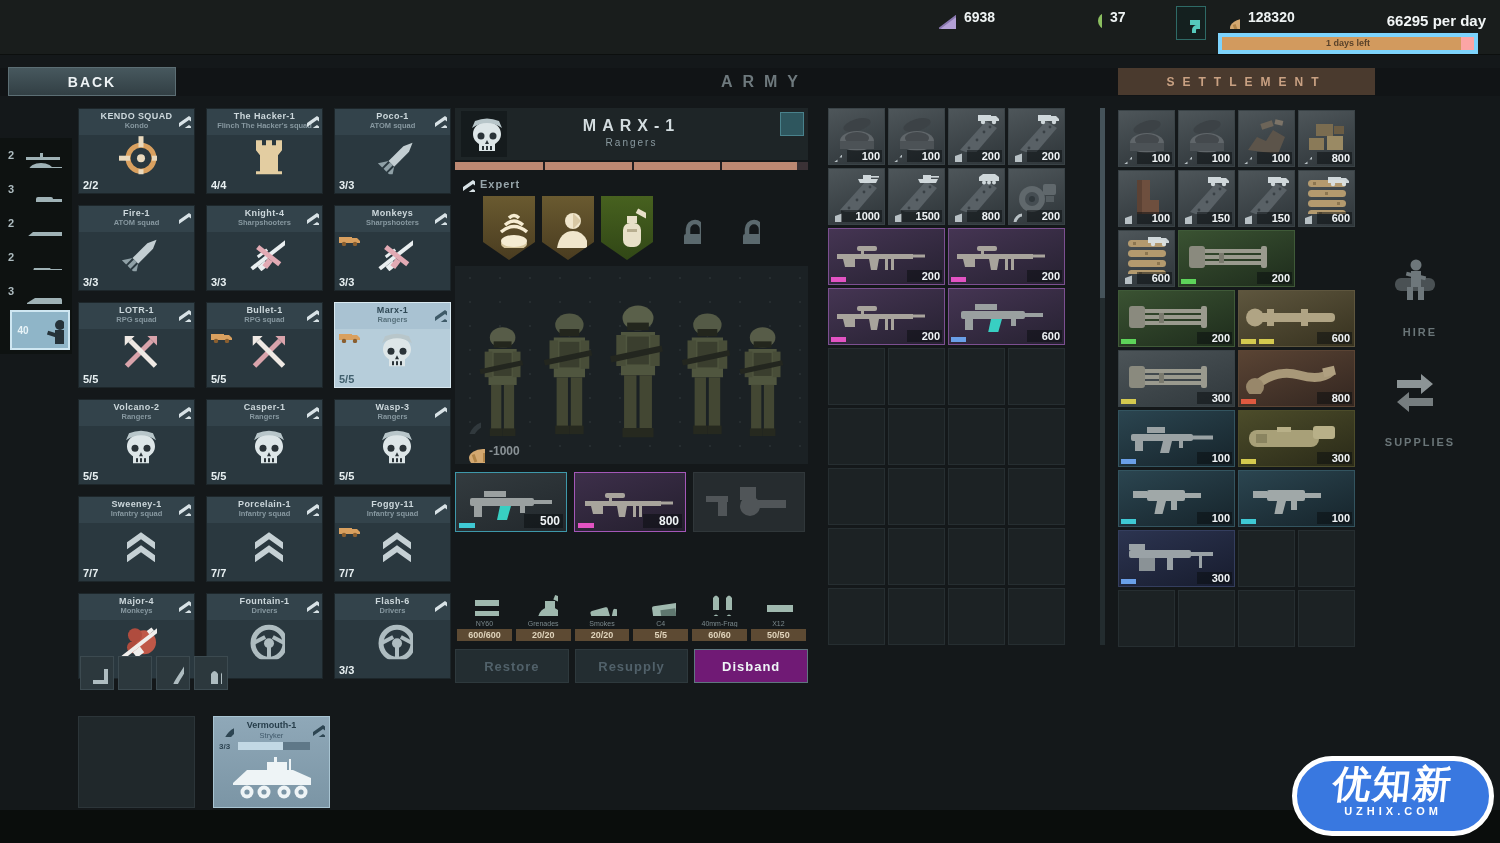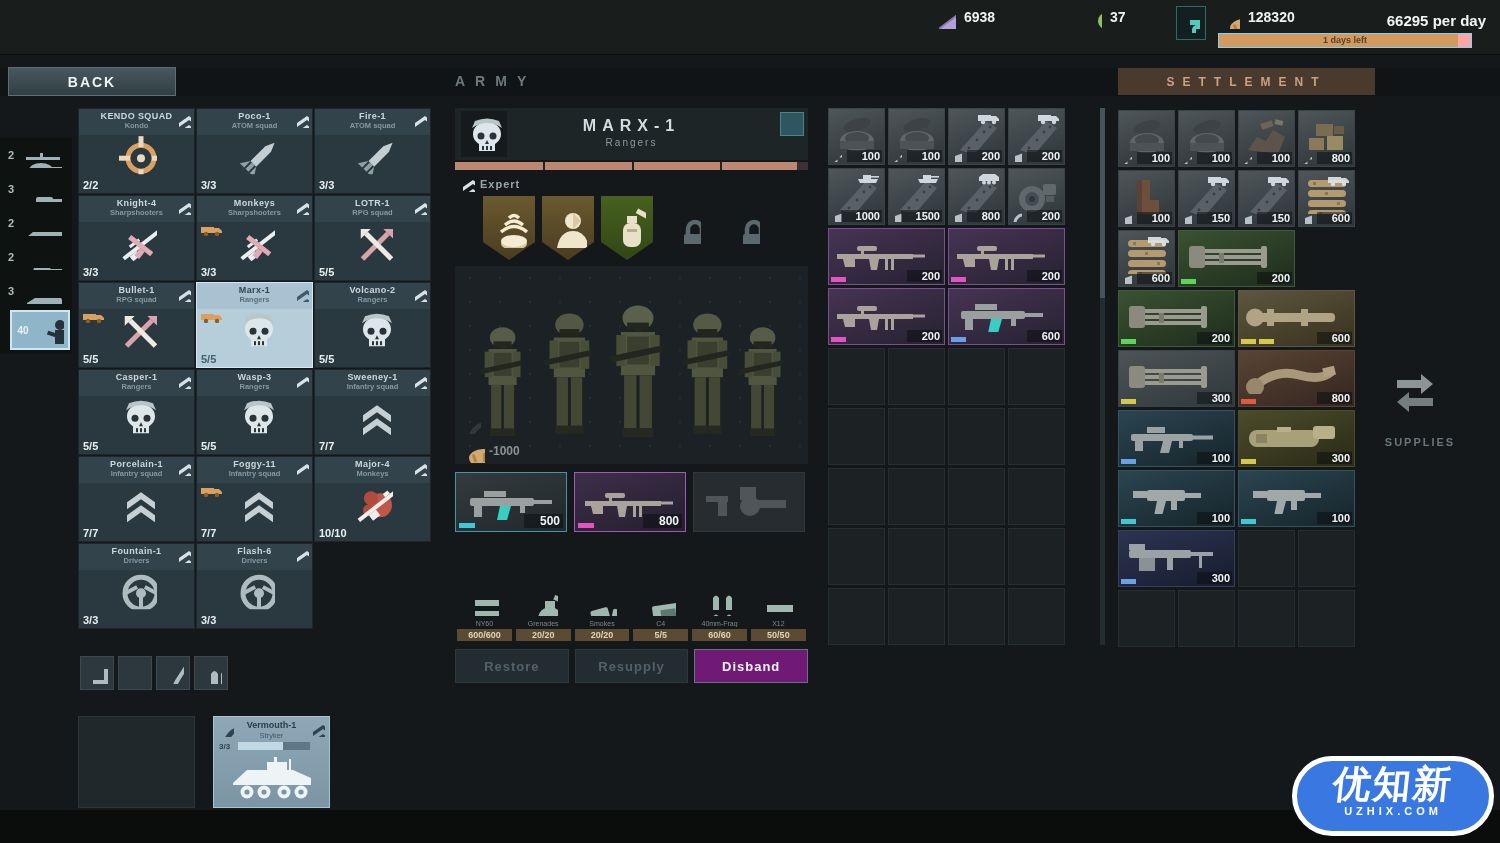--- a/index.html
+++ b/index.html
@@ -7,38 +7,38 @@
   .stage{position:relative;width:1500px;height:843px;background:#14181a;overflow:hidden;}
   .stage::after{content:"";position:absolute;left:0;top:810px;width:100%;height:33px;background:#0a0d0c;}
   
   .topbar{position:absolute;left:0;top:0;width:1500px;height:54px;background:#191d1c;border-bottom:1px solid #0c0f0e;}
   .res{position:absolute;top:9px;display:flex;gap:8px;}
   .res .ricon{width:20px;height:20px;display:inline-block;}
   .res .rval{color:#eef3f3;font-weight:bold;font-size:14px;}
   .trash-tile{position:absolute;left:1176px;top:6px;width:28px;height:32px;background:#14201f;border:1px solid #2e6a66;display:flex;align-items:center;justify-content:center;}
   .trash-tile .ricon{width:18px;height:20px;}
   .perday{position:absolute;right:14px;top:12px;color:#f2f6f6;font-weight:bold;font-size:15px;}
-  .daybar{position:absolute;left:1218px;top:33px;width:252px;height:13px;background:#fca5a5;border:1px solid #7dd3fc;}
+  .daybar{position:absolute;left:1218px;top:33px;width:252px;height:13px;background:#fca5a5;border:4px solid #7dd3fc;}
   .dayfill{position:absolute;left:0;top:0;height:100%;width:95%;background:#d29a5e;}
   .daytext{position:absolute;left:0;top:1px;width:100%;text-align:center;font-size:9px;font-weight:bold;color:#5a422a;}
   
   .hdr-strip{position:absolute;left:0;top:68px;width:1500px;height:28px;background:rgba(0,0,0,.14);}
   .back{position:absolute;left:8px;top:67px;width:168px;height:29px;background:linear-gradient(180deg,#47585e,#323f44);border:1px solid #5c6e74;color:#eef3f5;font-weight:bold;font-size:14px;letter-spacing:2px;font-family:"Liberation Sans",sans-serif;cursor:pointer;}
-  .army-title{position:absolute;left:455px;top:73px;width:353px;text-align:left;color:#6e797d;font-weight:bold;font-size:14px;letter-spacing:10px;}
+  .army-title{position:absolute;left:455px;top:73px;width:353px;text-align:right;color:#6e797d;font-weight:bold;font-size:16px;letter-spacing:10px;}
   .settle-hdr{position:absolute;left:1118px;top:68px;width:257px;height:27px;background:#4a3a2e;color:#c9a183;font-weight:bold;font-size:12px;letter-spacing:8px;display:flex;align-items:center;justify-content:center;}
   
   .sidestrip{position:absolute;left:0;top:138px;width:72px;height:216px;background:#0e1211;}
   .veh{position:relative;height:34px;display:flex;align-items:center;}
   .veh .vcount{width:22px;text-align:center;color:#aebcc0;font-size:11px;font-weight:bold;}
   .veh .vicon{width:40px;height:26px;}
   .veh.sel{height:40px;background:#8fb5c8;border:2px solid #cfe7f2;box-sizing:border-box;margin:2px 2px 0 10px;}
   .veh.sel .vcount{color:#e9f4f8;font-size:10px;}
   .veh.sel .vicon{width:30px;height:28px;}
   
-  .squad-grid{position:absolute;left:78px;top:108px;width:356px;display:grid;grid-template-columns:repeat(3,117px);grid-auto-rows:86px;gap:1px;}
+  .squad-grid{position:absolute;left:78px;top:108px;width:356px;display:grid;grid-template-columns:repeat(3,117px);grid-auto-rows:86px;gap:11px;}
   .squad{position:relative;background:#2a383f;border:1px solid #1d262a;box-sizing:border-box;cursor:pointer;}
   .squad .shdr{height:24px;background:#33434b;text-align:center;overflow:hidden;padding-top:2px;}
   .squad .sname{display:block;font-size:9px;font-weight:bold;color:#cdd8dc;letter-spacing:.4px;white-space:nowrap;}
   .squad .ssub{display:block;font-size:7.5px;color:#8798a0;white-space:nowrap;font-weight:bold;}
   .squad .srank{position:absolute;right:3px;top:3px;width:16px;height:16px;}
   .squad .strk{position:absolute;left:3px;top:27px;width:22px;height:13px;}
   .squad .sicon{position:absolute;left:50%;top:50%;transform:translate(-50%,-42%);width:40px;height:40px;}
   .squad .scount{position:absolute;left:4px;bottom:2px;font-size:11px;font-weight:bold;color:#e8f0f2;}
   .squad.sel{background:#b6cdda;border-color:#d8e8f0;}
   .squad.sel .shdr{background:#a9c2d2;}
@@ -297,20 +297,38 @@
             <rect x="21.5" y="35" width="5" height="11" fill="#ead9bd"></rect>
             <rect x="2" y="21.5" width="11" height="5" fill="#ead9bd"></rect>
             <rect x="35" y="21.5" width="11" height="5" fill="#ead9bd"></rect>
             <circle cx="24" cy="24" r="4" fill="#ead9bd"></circle>
           </svg>
         </div>
         <span class="scount">2/2</span>
       </div>
       <div class="squad">
         <div class="shdr">
+          <span class="sname">The Hacker-1</span>
+          <span class="ssub">Flinch The Hacker's squad</span>
+        </div>
+        <span class="srank">
+          <svg viewBox="0 0 0 0 28 26" preserveAspectRatio="xMidYMid meet">
+            <path d="M4 11 L14 4 L24 11 L24 15 L14 8 L4 15 Z" fill="#d8e2e6"></path>
+            <path d="M4 20 L14 13 L24 20 L24 24 L14 17 L4 24 Z" fill="#d8e2e6"></path>
+          </svg>
+        </span>
+        <div class="sicon">
+          <svg viewBox="0 0 0 0 48 48" preserveAspectRatio="xMidYMid meet">
+            <path d="M11 6 h6 v5 h4 v-5 h6 v5 h4 v-5 h6 v10 l-4 5 v16 h4 v6 H11 v-6 h4 V21 l-4-5 z" fill="#e3cda1"></path>
+          </svg>
+        </div>
+        <span class="scount">4/4</span>
+      </div>
+      <div class="squad">
+        <div class="shdr">
           <span class="sname">Poco-1</span>
           <span class="ssub">ATOM squad</span>
         </div>
         <span class="srank">
           <svg viewBox="0 0 0 0 28 26" preserveAspectRatio="xMidYMid meet">
             <path d="M4 11 L14 4 L24 11 L24 15 L14 8 L4 15 Z" fill="#d8e2e6"></path>
             <path d="M4 20 L14 13 L24 20 L24 24 L14 17 L4 24 Z" fill="#d8e2e6"></path>
           </svg>
         </span>
         <div class="sicon">
@@ -1961,20 +1979,33 @@
         </span>
       </div>
       <div class="tile empty"></div>
       <div class="tile empty"></div>
       <div class="tile empty"></div>
       <div class="tile empty"></div>
       <div class="tile empty"></div>
       <div class="tile empty"></div>
     </div>
 
+  <div class="side-btn" id="hire-btn">
+    <span class="bicon"><svg viewBox="0 0 0 0 48 48" preserveAspectRatio="xMidYMid meet">
+          <g fill="#7e888c">
+            <rect x="4" y="22" width="40" height="13" rx="6" opacity=".6"></rect>
+            <circle cx="25" cy="9" r="5.5"></circle>
+            <rect x="20" y="15" width="10" height="16"></rect>
+            <rect x="16" y="31" width="6" height="13"></rect>
+            <rect x="27" y="31" width="6" height="13"></rect>
+            <rect x="15" y="18" width="20" height="4" transform="rotate(14 25 20)"></rect>
+          </g>
+        </svg></span>
+    <span class="blabel">HIRE</span>
+  </div>
   <div class="side-btn" id="supplies-btn">
     <span class="bicon"><svg viewBox="0 0 0 0 48 48" preserveAspectRatio="xMidYMid meet">
           <path d="M6 14 h24 v-6 l12 10 -12 10 v-6 H6 z" fill="#a2aaac"></path>
           <path d="M42 32 h-24 v-6 l-12 10 12 10 v-6 h24 z" fill="#888f91"></path>
         </svg></span>
     <span class="blabel">SUPPLIES</span>
   </div>
 
   <div class="wm">
     <span class="wm-title">优知新</span>

